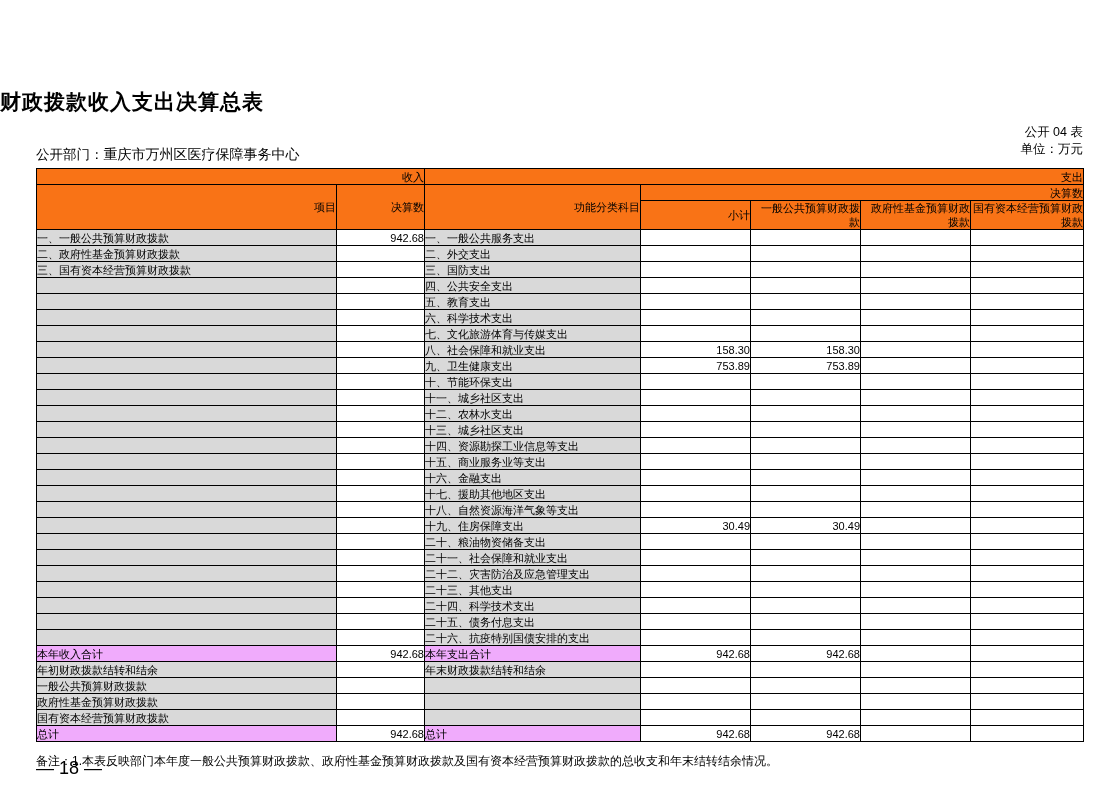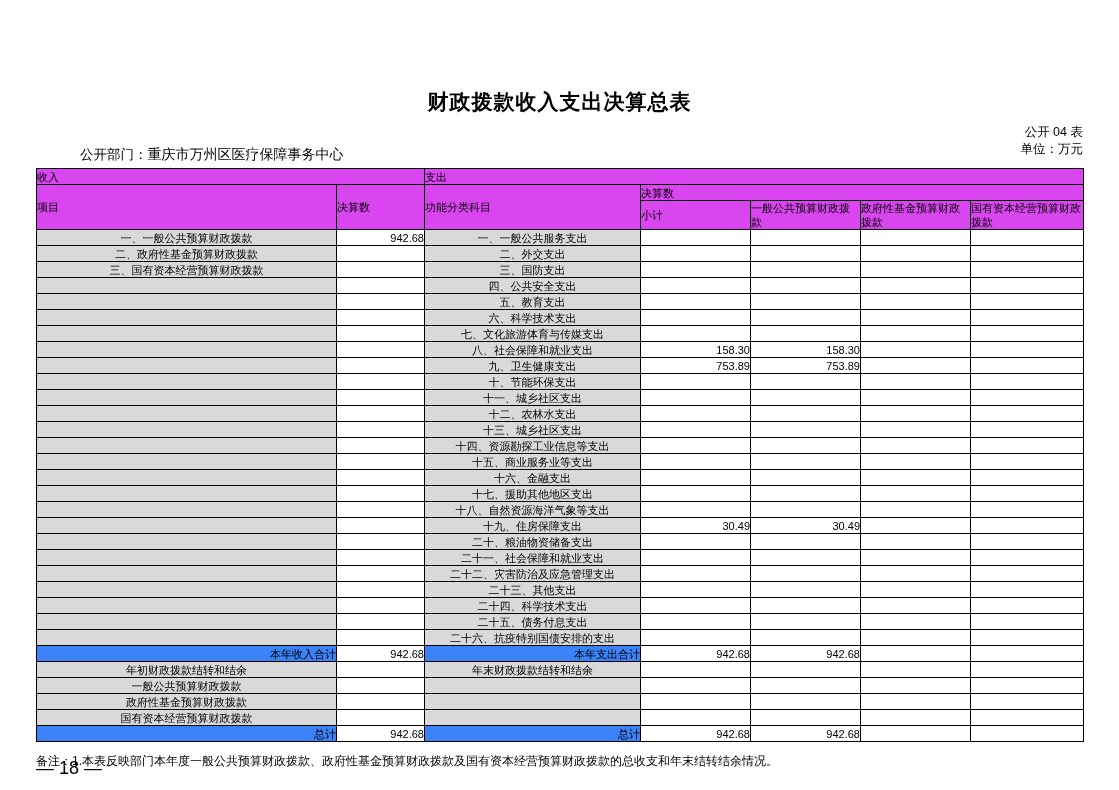--- a/index.html
+++ b/index.html
@@ -19,42 +19,41 @@
     position: absolute;
     left: 0; top: 0;
     width: 1119px;
     height: 790px;
   }
   .doc-title {
     position: absolute;
     top: 88px;
     left: 0;
     width: 1119px;
-    text-align: center;
+    text-align: left;
     font-size: 21px;
     font-weight: bold;
     letter-spacing: 1px;
     font-family: "Liberation Sans", "DejaVu Sans", sans-serif;
   }
   .meta-right {
     position: absolute;
     right: 36px;
     top: 124px;
     text-align: right;
     font-size: 12.5px;
     line-height: 17px;
     font-family: "Liberation Sans", "DejaVu Sans", sans-serif;
   }
   .dept-line {
     position: absolute;
     left: 36px;
     top: 146px;
     font-size: 13.5px;
     font-family: "Liberation Sans", "DejaVu Sans", sans-serif;
-    margin-left: 44px;
   }
   .dept-line .dept-name {
     font-size: 14px;
   }
   table.main {
     position: absolute;
     left: 36px;
     top: 168px;
     width: 1047px;
     border-collapse: collapse;
@@ -64,34 +63,34 @@
   }
   table.main td, table.main th {
     border: 1px solid #000000;
     padding: 0;
     height: 15px;
     line-height: 14px;
     vertical-align: middle;
     font-weight: normal;
   }
   .hdr {
-    background: #d946ef;
-    text-align: left;
+    background: #f97316;
+    text-align: right;
     font-weight: normal;
   }
   .lbl {
     background: #d9d9d9;
     padding-left: 3px;
-    text-align: center;
+    text-align: left;
     white-space: nowrap;
     overflow: hidden;
   }
   .lbl-c {
-    background: #3b82f6;
-    text-align: right;
+    background: #f0abfc;
+    text-align: left;
     font-weight: bold;
   }
   .cell {
     background: #ffffff;
     text-align: right;
     padding-right: 4px;
     white-space: nowrap;
   }
   .num-bold { font-weight: bold; }
   .notes {

